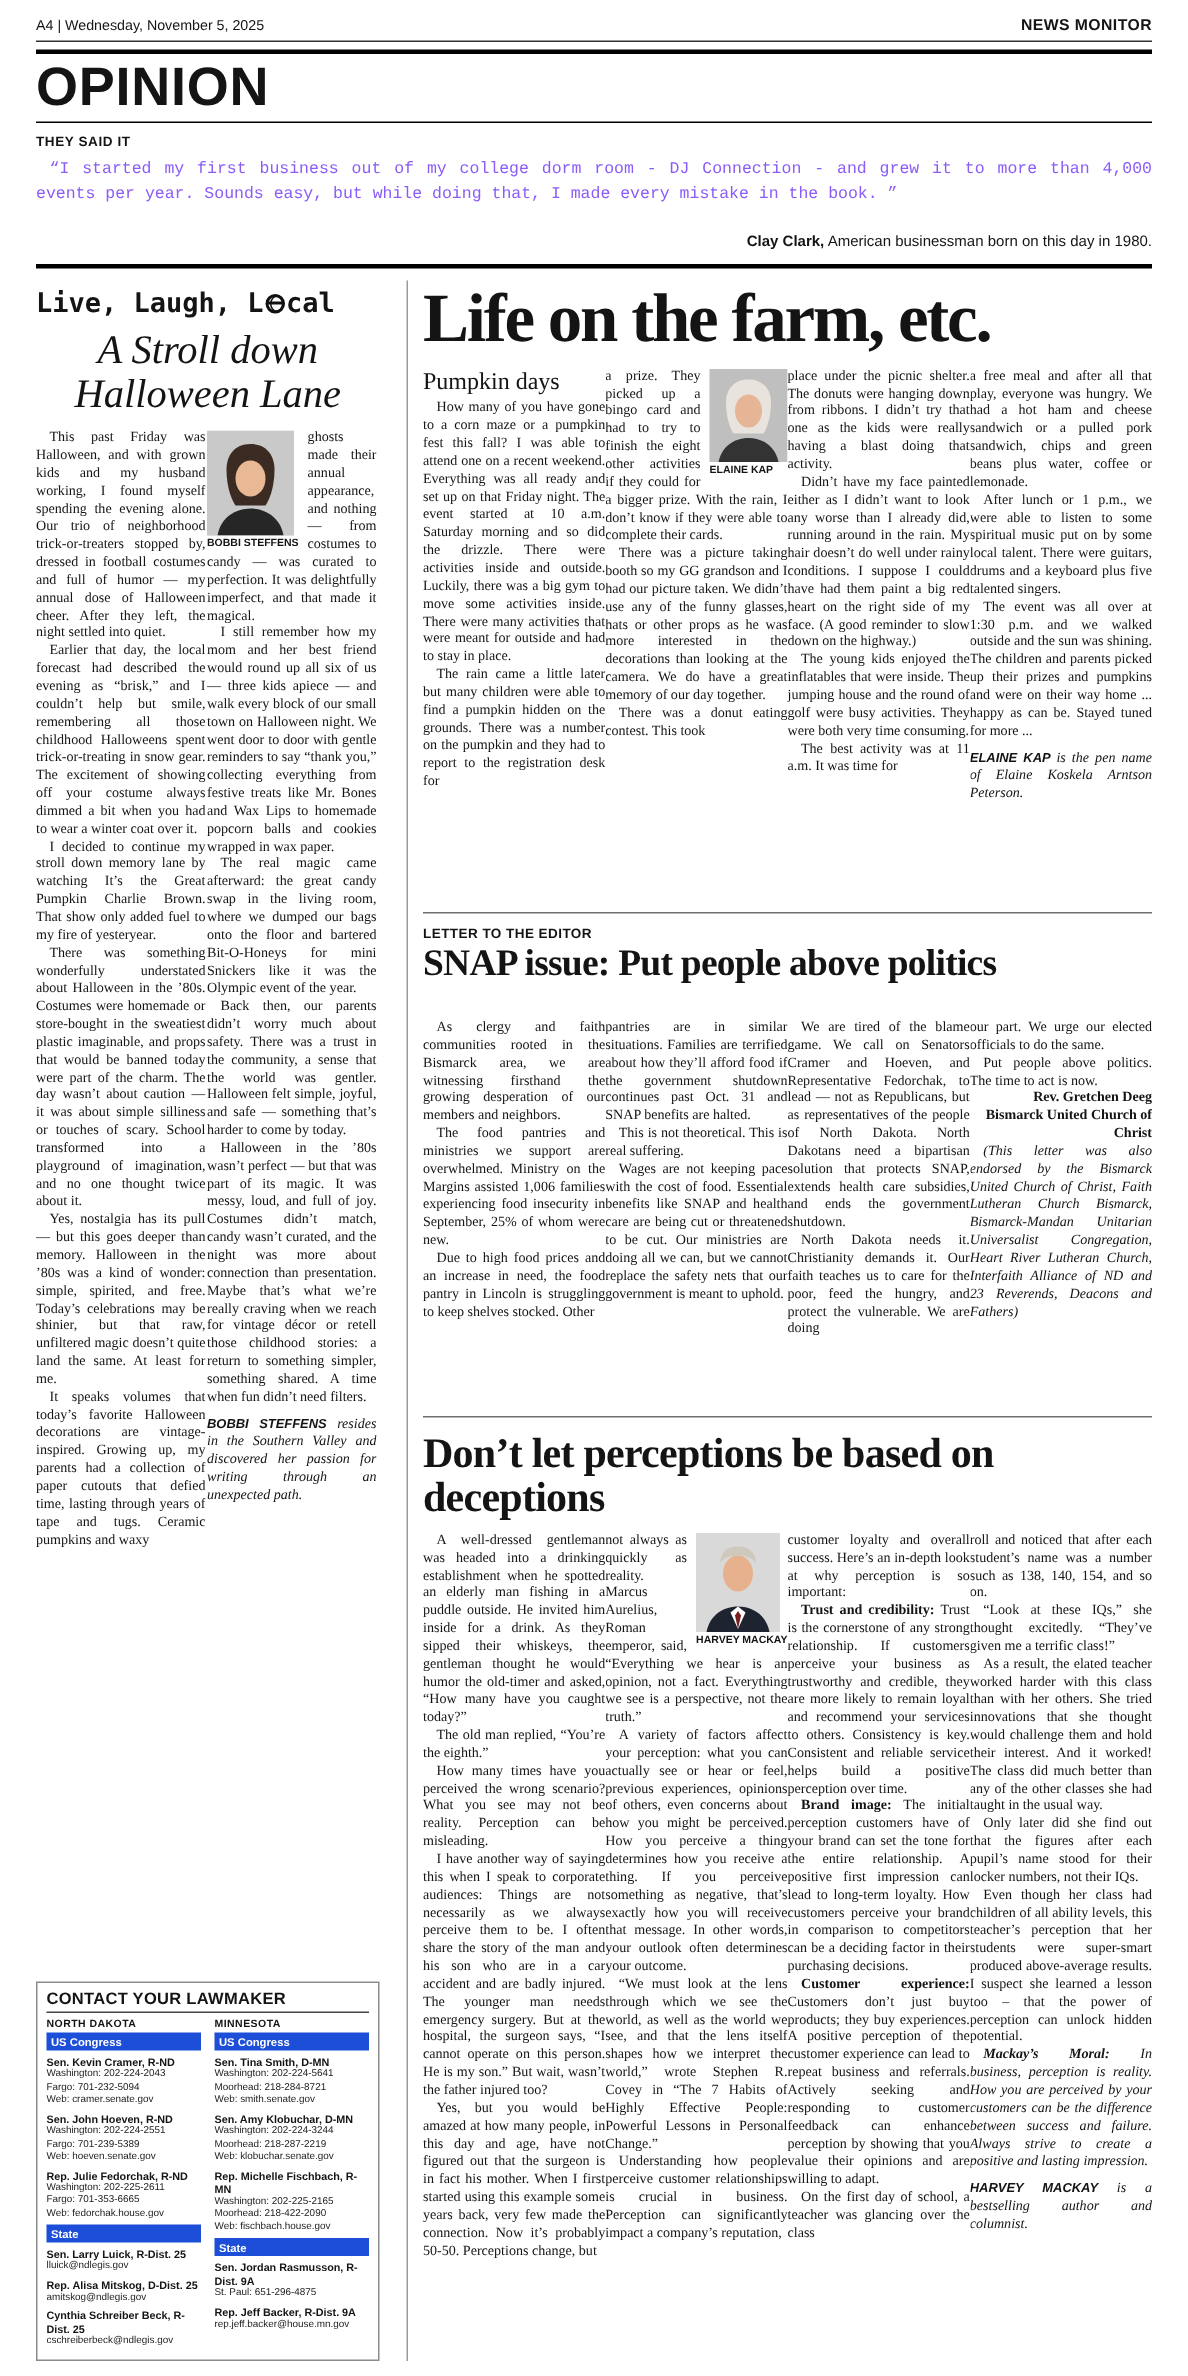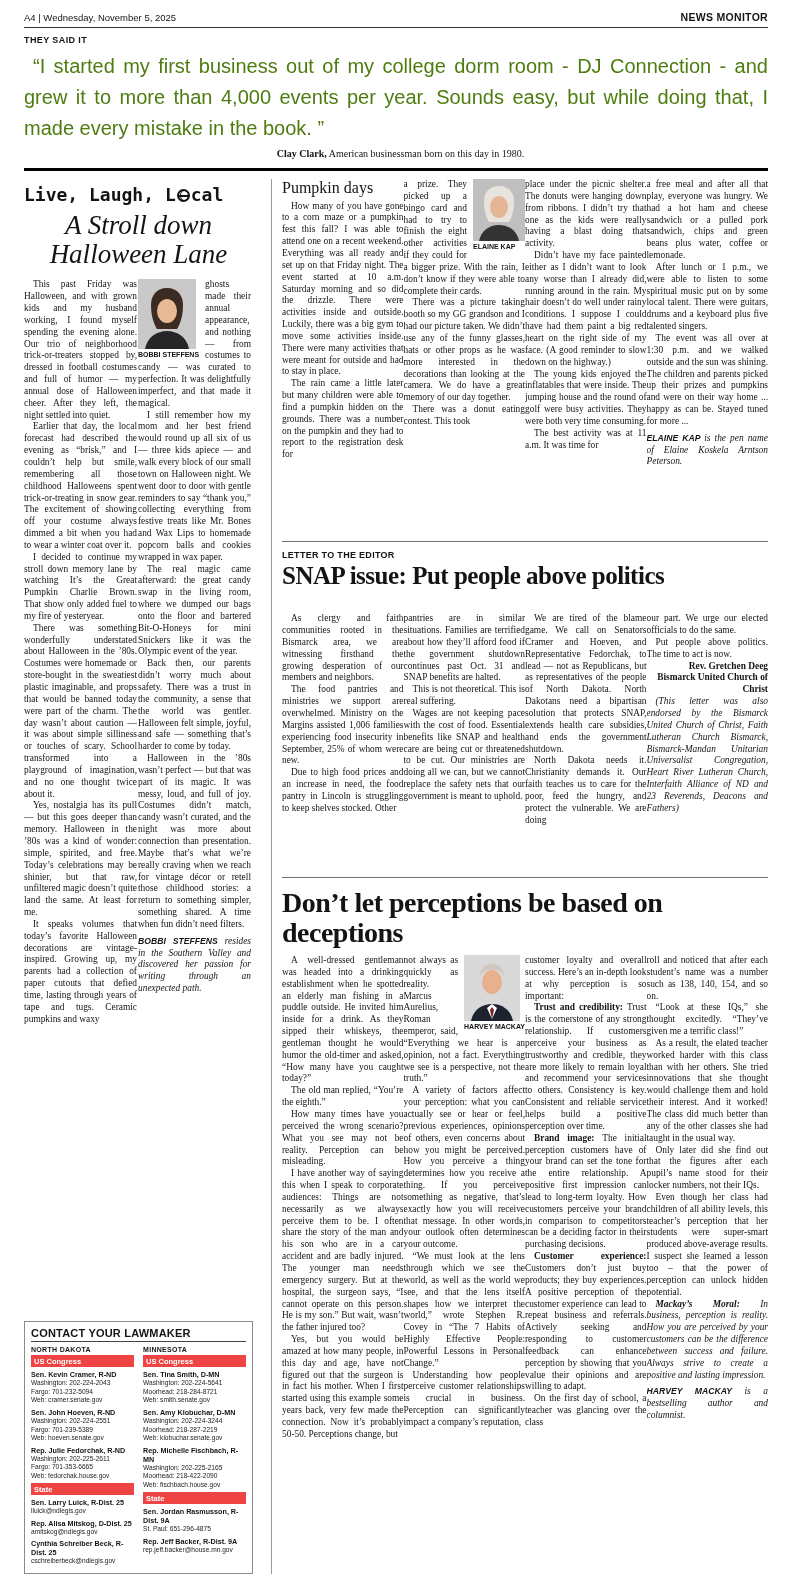--- a/index.html
+++ b/index.html
@@ -12,23 +12,23 @@
     font-family:"Liberation Sans",sans-serif;font-size:9.5px;padding:3px 0 4px;border-bottom:1px solid #333}
   .topbar .brand{font-weight:bold;font-size:10.5px;letter-spacing:.3px}
 
   
   .masthead{border-top:3px solid #000;border-bottom:1px solid #000;margin-top:5px;padding:3px 0 4px}
   .masthead h1{font-family:"Liberation Sans",sans-serif;font-weight:bold;font-size:36px;letter-spacing:.5px;line-height:1.05}
 
   
   .theysaid{padding:7px 0 2px}
   .ts-label{font-family:"Liberation Sans",sans-serif;font-weight:bold;font-size:9px;letter-spacing:.4px}
-  .ts-quote{font-family:Liberation Sans, sans-serif;font-size:20px;line-height:1.55;color:#4d7c0f;
+  .ts-quote{font-family:Liberation Mono, monospace;font-size:11px;line-height:1.55;color:#8b5cf6;
     text-align:justify;margin-top:6px}
-  .ts-attr{font-family:Liberation Serif, serif;font-size:10px;text-align:center;margin-top:4px}
+  .ts-attr{font-family:Liberation Sans, sans-serif;font-size:10px;text-align:right;margin-top:17px}
   .thick-rule{height:3px;background:#000;margin:7px 0 8px}
 
   
   .main-row{flex:1;min-height:0;display:flex}
   .left-rail{width:248px;padding-right:18px;border-right:1px solid #9a9a9a;display:flex;flex-direction:column}
   .right-main{flex:1;min-width:0;padding-left:10px;display:flex;flex-direction:column}
 
   
   .lll-logo{font-family:"DejaVu Sans Mono",monospace;font-weight:bold;font-size:18px;padding:5px 0 2px;white-space:nowrap}
   .globe{display:inline-block;width:13px;height:13px;border:2px solid #111;border-radius:50%;position:relative;margin:0 1px;vertical-align:-1px}
@@ -65,35 +65,38 @@
   .letter-cols{height:258px}
   .perc-headline{font-weight:bold;font-size:28px;letter-spacing:-.5px;line-height:1.05;margin:4px 0 8px}
   .perc-cols{flex:1;min-height:0}
 
   
   .lawmaker-box{margin-top:8px;border:1px solid #8b8b8b;padding:5px 6px 4px;font-family:"Liberation Sans",sans-serif}
   .lb-title{font-weight:bold;font-size:11px;letter-spacing:.2px;border-bottom:1px solid #444;padding-bottom:2px;margin-bottom:4px}
   .lb-cols{display:flex;gap:9px}
   .lb-col{flex:1;min-width:0}
   .lb-region{font-size:7px;font-weight:bold;letter-spacing:.3px;margin-bottom:2px}
-  .lb-bar{background:#ef4444;color:#fff;font-size:7.5px;font-weight:bold;padding:1.5px 3px;margin:2px 0 3px}
+  .lb-bar{background:#1d4ed8;color:#fff;font-size:7.5px;font-weight:bold;padding:1.5px 3px;margin:2px 0 3px}
   .entry{margin-bottom:3px}
   .entry-name{font-weight:bold;font-size:7.2px;line-height:1.25}
   .entry-line{font-size:6.6px;line-height:1.3;color:#222}
 </style>
 </head>
 <body>
 
 <div class="page">
 
   <header class="topbar">
     <span>A4  |  Wednesday, November 5, 2025</span>
     <span class="brand">NEWS MONITOR</span>
   </header>
 
+  <div class="masthead">
+    <h1>OPINION</h1>
+  </div>
 
   <section class="theysaid">
     <div class="ts-label">THEY SAID IT</div>
     <p class="ts-quote">“I started my first business out of my college dorm room - DJ Connection - and grew it to more than 4,000 events per year. Sounds easy, but while doing that, I made every mistake in the book. ”</p>
     <p class="ts-attr"><b>Clay Clark,</b><span> American businessman born on this day in 1980.</span></p>
   </section>
 
   <div class="thick-rule"></div>
 
   <div class="main-row">
@@ -211,20 +214,21 @@
                   <div class="entry-line">rep.jeff.backer@house.mn.gov</div>
                 </div>
               </div>
           </div>
         </div>
       </div>
     </aside>
 
     <main class="right-main">
 
+      <h2 class="farm-headline">Life on the farm, etc.</h2>
       <div class="cols farm-cols">
         <div class="fcol">
           <h3 class="subhead">Pumpkin days</h3>
           <div class="colbody">
               <p>How many of you have gone to a corn maze or a pumpkin fest this fall? I was able to attend one on a recent weekend. Everything was all ready and set up on that Friday night. The event started at 10 a.m. Saturday morning and so did the drizzle. There were activities inside and outside. Luckily, there was a big gym to move some activities inside. There were many activities that were meant for outside and had to stay in place.</p>
               <p>The rain came a little later but many children were able to find a pumpkin hidden on the grounds. There was a number on the pumpkin and they had to report to the registration desk for</p>
             </div>
         </div>
         <div class="fcol">
           <figure class="mug fr">

